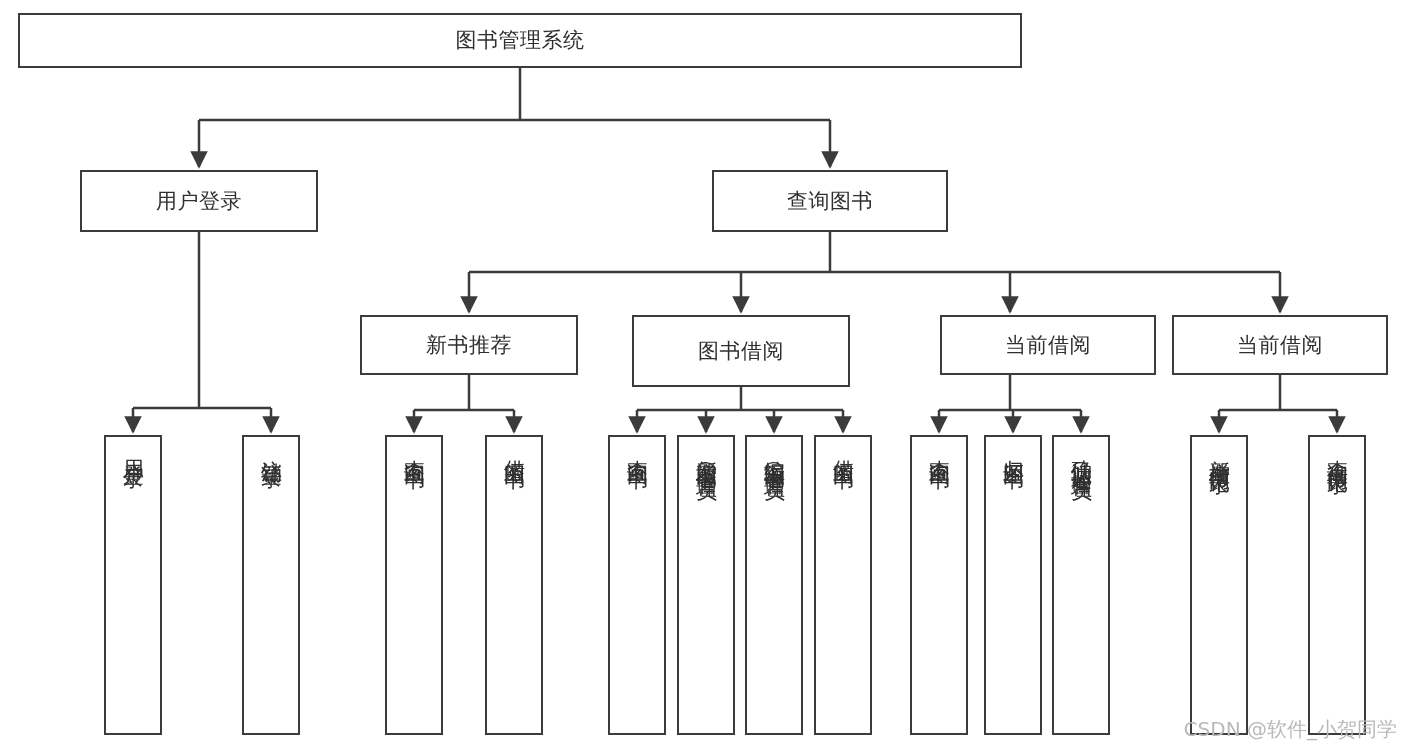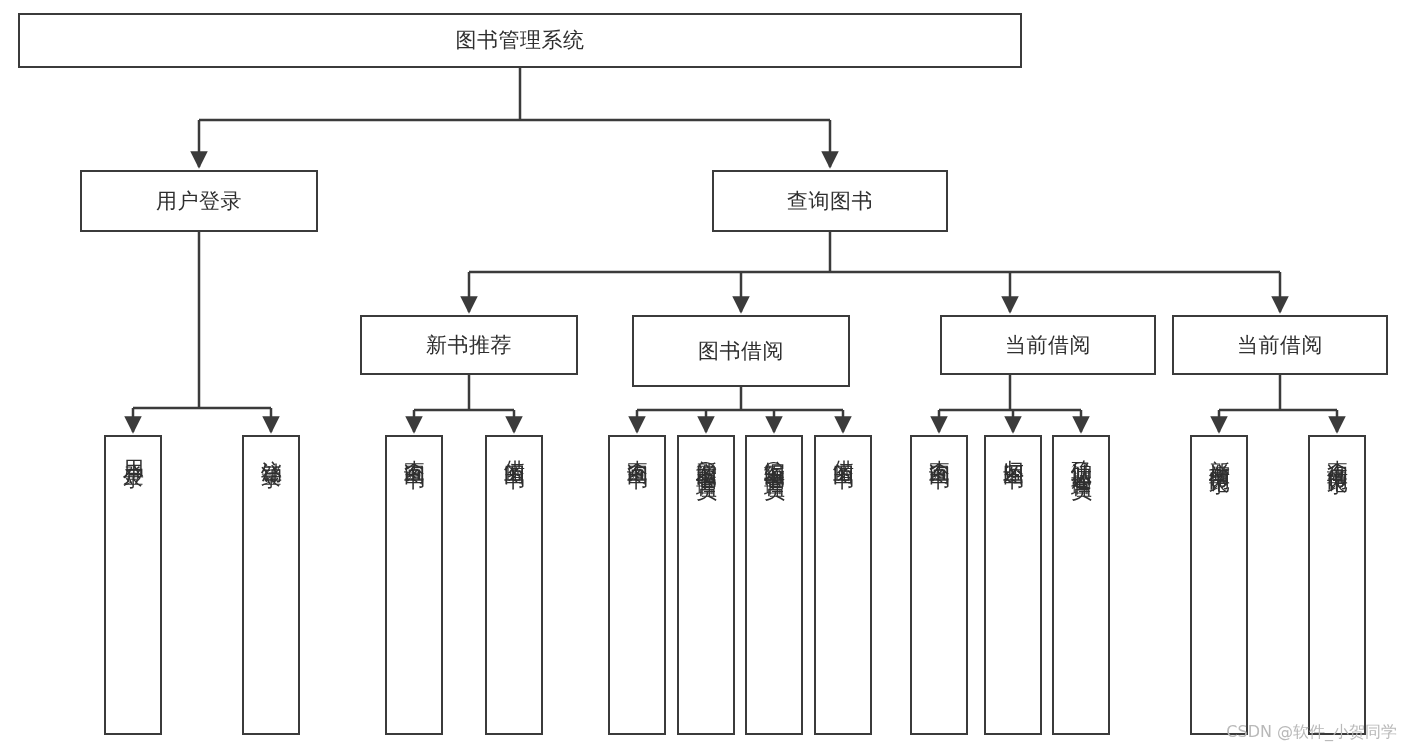--- a/index.html
+++ b/index.html
@@ -57,21 +57,21 @@
     writing-mode: vertical-rl;
     text-orientation: upright;
     font-size: 21px;
     letter-spacing: 3px;
     line-height: 1;
   }
   .watermark {
     position: absolute;
     right: 8px;
     bottom: 4px;
-    font-size: 16px;
+    font-size: 20px;
     color: #b9b9b9;
     font-family: "DejaVu Sans", "Liberation Sans", sans-serif;
     white-space: nowrap;
     pointer-events: none;
   }
 </style>
 </head>
 <body>
 
 <div id="diagram-root">

